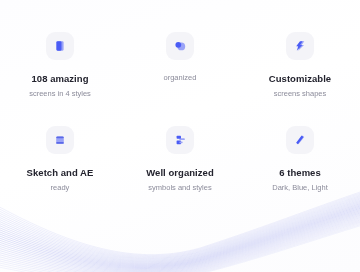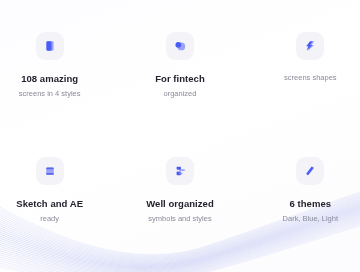--- a/index.html
+++ b/index.html
@@ -42,21 +42,20 @@
     position: absolute;
     left: 0;
     top: 30px;
     width: 360px;
     display: grid;
     grid-template-columns: repeat(3, 1fr);
     grid-template-rows: repeat(2, 94px);
     column-gap: 0;
     row-gap: 0;
     z-index: 2;
-    gap: 31px;
   }
 
   .feature-card {
     display: flex;
     flex-direction: column;
     align-items: center;
     justify-content: flex-start;
     padding-top: 2px;
   }
 
@@ -112,31 +111,31 @@
       <div class="feature-subtitle">screens in 4 styles</div>
     </div>
 
     <div class="feature-card">
       <div class="feature-icon-tile">
         <svg width="16" height="16" viewBox="0 0 16 16">
           <circle cx="9.3" cy="8.4" r="3.9" fill="#9aa3f7"></circle>
           <circle cx="6.3" cy="6.8" r="2.9" fill="#4a5cf5"></circle>
         </svg>
       </div>
-      <div class="feature-title">For fintech</div>
       <div class="feature-subtitle">organized</div>
     </div>
 
     <div class="feature-card">
       <div class="feature-icon-tile">
         <svg width="16" height="16" viewBox="0 0 16 16">
           <path d="M9.4 3.2 L12.3 3.2 L9.6 7.0 L12.0 7.0 L6.2 12.8 L7.6 8.4 L5.4 8.4 Z" fill="#9aa3f7"></path>
           <path d="M8.0 3.2 L10.6 3.2 L8.1 6.9 L10.2 6.9 L4.8 12.8 L6.2 8.3 L4.2 8.3 Z" fill="#4a5cf5"></path>
         </svg>
       </div>
+      <div class="feature-title">Customizable</div>
       <div class="feature-subtitle">screens shapes</div>
     </div>
 
     <div class="feature-card">
       <div class="feature-icon-tile">
         <svg width="16" height="16" viewBox="0 0 16 16">
           <rect x="4.2" y="4.4" width="7.6" height="7.4" rx="1.5" fill="#9aa3f7"></rect>
           <rect x="4.2" y="4.4" width="7.6" height="1.9" rx="1.0" fill="#5a68e8"></rect>
           <rect x="4.2" y="10.0" width="7.6" height="1.8" rx="1.0" fill="#5a68e8"></rect>
         </svg>

